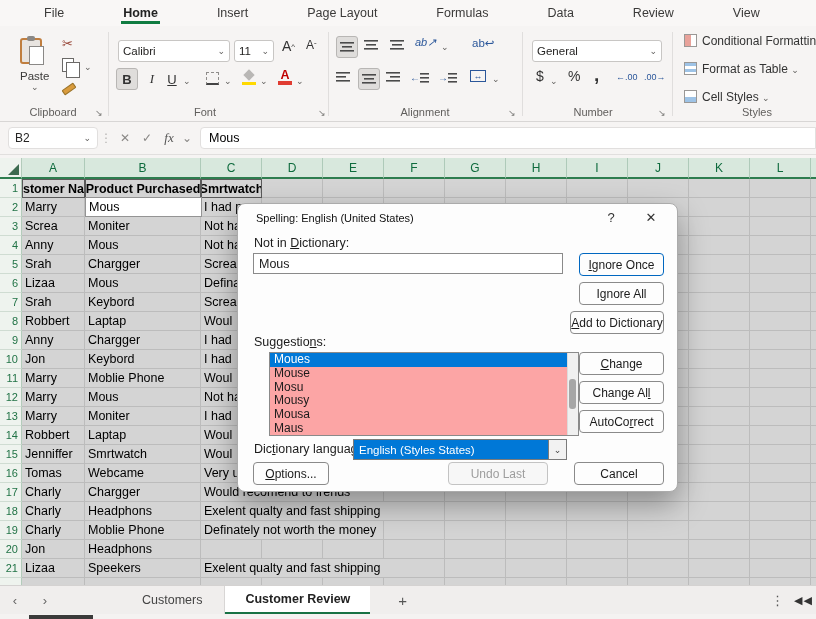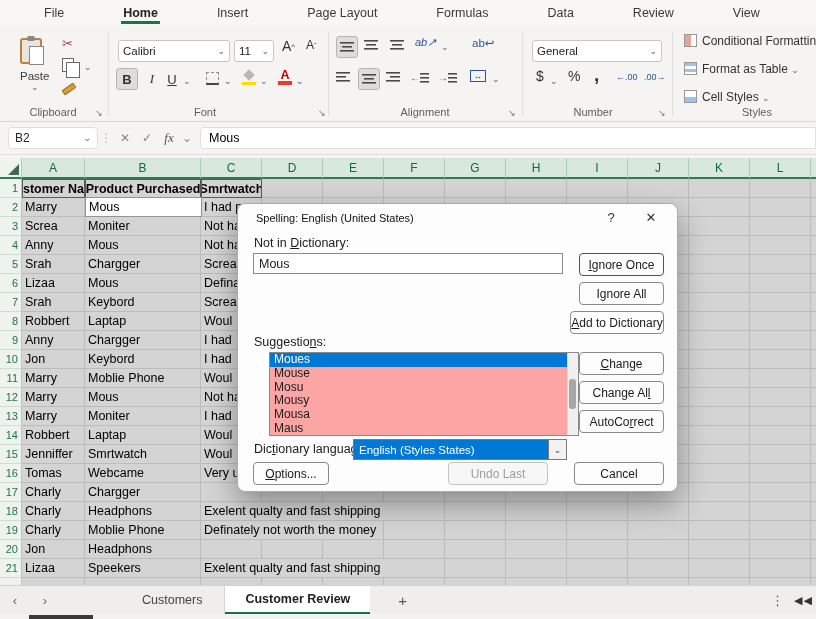--- a/index.html
+++ b/index.html
@@ -624,20 +624,21 @@
         <div class="gcell" style="width: 61px;"></div>
         <div class="gcell" style="width: 61px;"></div>
         <div class="gcell" style="width: 61px;"></div>
         <div class="gcell" style="width: 61px;"></div>
         <div class="gcell" style="width: 61px;"></div>
         <div class="gcell" style="width: 61px;"></div>
         <div class="gcell" style="width: 61px;"></div>
         <div class="gcell" style="width: 30px;"></div>
         <span class="ctext" style="left: 22px;">Charly</span>
         <span class="ctext" style="left: 85px;">Chargger</span>
+        <span class="ctext" style="left: 201px;">Would recomend to frends</span>
       </div>
       <div class="grow" style="top: 323px;">
         <div class="gutter">18</div>
         <div class="gcell" style="width: 63px;"></div>
         <div class="gcell" style="width: 116px;"></div>
         <div class="gcell" style="width: 61px;"></div>
         <div class="gcell" style="width: 61px;"></div>
         <div class="gcell" style="width: 61px;"></div>
         <div class="gcell" style="width: 61px;"></div>
         <div class="gcell" style="width: 61px;"></div>

